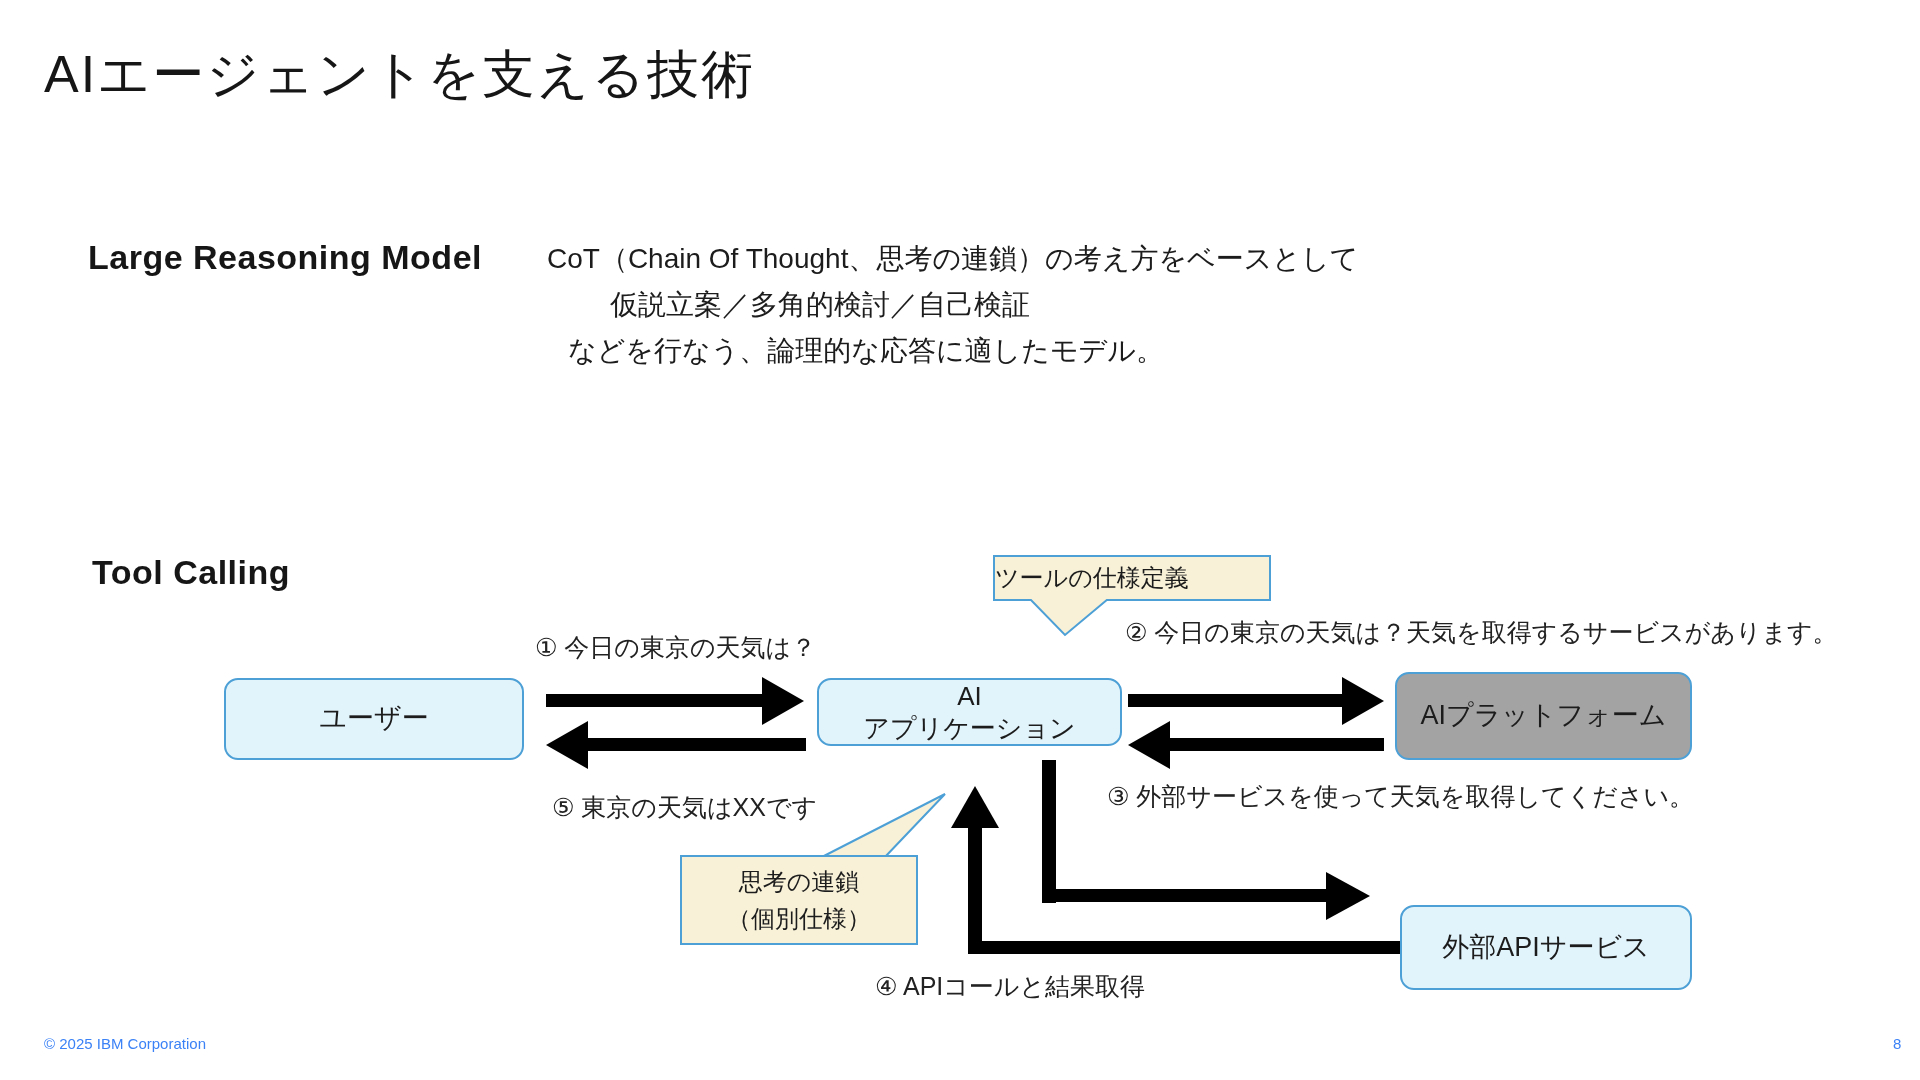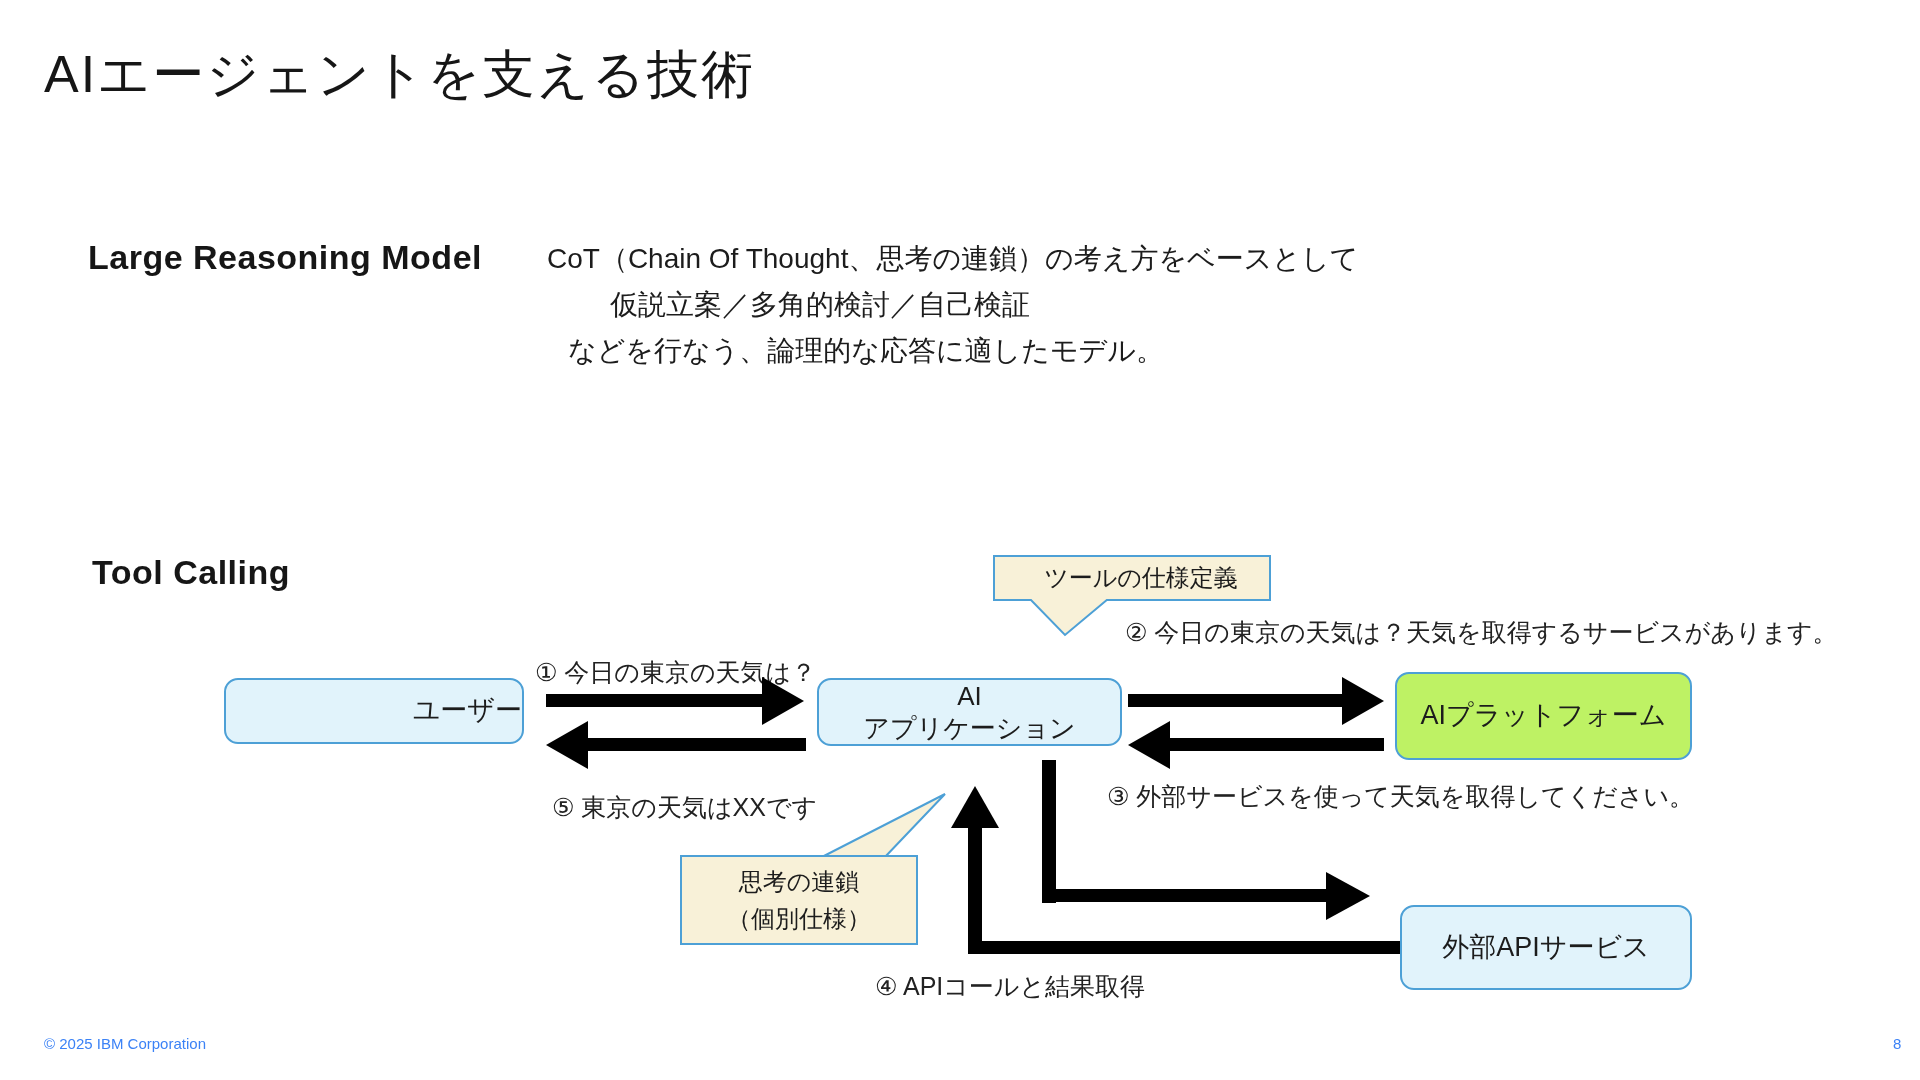--- a/index.html
+++ b/index.html
@@ -14,35 +14,35 @@
   .tool-heading{left:92px;top:553px;}
   .desc-line{font-size:28px;color:#1c1c1c;white-space:nowrap;}
   .dline1{left:547px;top:240px;}
   .dline2{left:610px;top:286px;}
   .dline3{left:568px;top:332px;}
   .dg-box{
     border:2.5px solid #4da0d6;border-radius:14px;background:#e1f3fb;
     display:flex;flex-direction:column;align-items:center;justify-content:center;
     font-size:27px;color:#1c1c1c;text-align:center;line-height:1.25;box-sizing:border-box;
   }
-  .box-user{left:224px;top:678px;width:300px;height:66px;align-items:flex-end;}
+  .box-user{left:224px;top:678px;width:300px;height:82px;}
   .box-ai{left:817px;top:678px;width:305px;height:68px;font-size:26px;}
-  .box-platform{left:1395px;top:672px;width:297px;height:88px;background:#bef264;}
+  .box-platform{left:1395px;top:672px;width:297px;height:88px;background:#a3a3a3;}
   .box-extapi{left:1400px;top:905px;width:292px;height:85px;}
   .dg-label{font-size:25px;color:#222222;white-space:nowrap;}
-  .lbl1{left:535px;top:631px;margin-top:25px;}
+  .lbl1{left:535px;top:631px;}
   .lbl2{left:1125px;top:616px;}
   .lbl3{left:1107px;top:766px;margin-top:14px;}
   .lbl4{left:875px;top:970px;}
   .lbl5{left:552px;top:791px;}
   .callout{
     background:#f8f1d8;border:2px solid #4da0d6;box-sizing:border-box;
     font-size:24px;color:#1c1c1c;display:flex;flex-direction:column;justify-content:center;
   }
-  .callout-spec{left:993px;top:555px;width:278px;height:46px;padding-left:18px;text-align:center;}
+  .callout-spec{left:993px;top:555px;width:278px;height:46px;}
   .callout-call{left:680px;top:855px;width:238px;height:90px;align-items:center;text-align:center;line-height:1.55;}
   .shaft{background:#000000;}
   .tri{width:0;height:0;}
   .tri-right{border-top:24px solid transparent;border-bottom:24px solid transparent;border-left:42px solid #000;}
   .tri-left{border-top:24px solid transparent;border-bottom:24px solid transparent;border-right:42px solid #000;}
   .tri-up{border-left:24px solid transparent;border-right:24px solid transparent;border-bottom:42px solid #000;}
   .footer-text{font-size:15px;color:#3b82f6;}
 </style>
 </head>
 <body>

